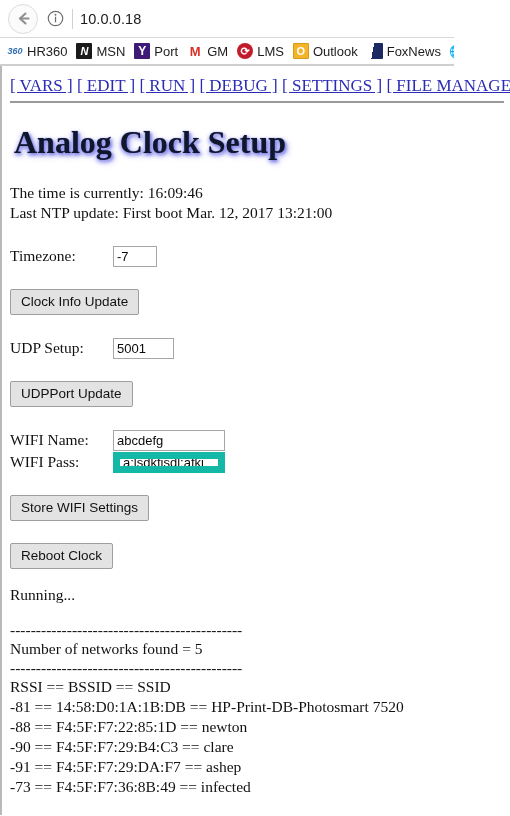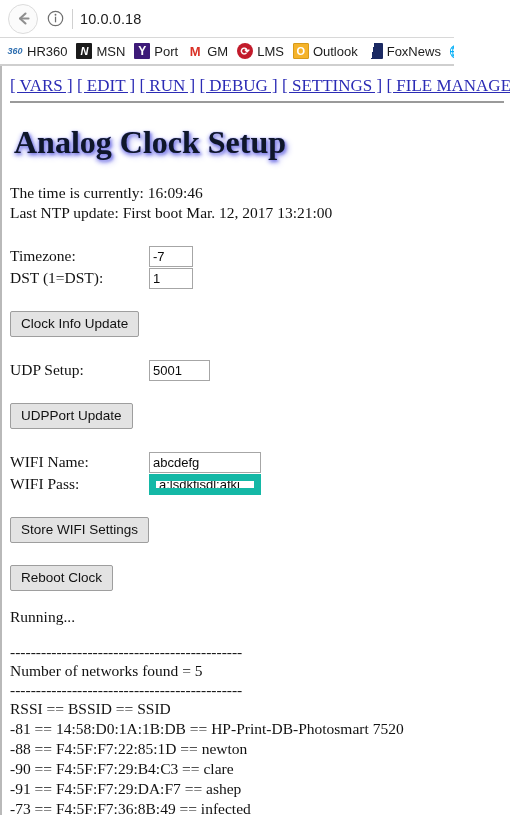--- a/index.html
+++ b/index.html
@@ -177,21 +177,20 @@
     white-space: pre;
   }
 
   #time-block { margin-top: 22px; }
 
   
   .field-row {
     display: flex;
     align-items: center;
     height: 22px;
-    gap: 36px;
   }
   .field-label {
     font-family: "Liberation Serif", serif;
     font-size: 15.5px;
     color: #111111;
     width: 103px;
     flex: 0 0 auto;
     white-space: nowrap;
   }
   .text-input {
@@ -330,24 +329,20 @@
     <div class="body-text">Last NTP update: First boot Mar. 12, 2017 13:21:00</div>
   </div>
 
   <div class="gap-22"></div>
 
   <div class="field-row">
     <span class="field-label">Timezone:</span>
     <input class="text-input input-tz" type="text" value="-7" style="">
   </div>
 
-  <div class="field-row">
-    <span class="field-label">DST (1=DST):</span>
-    <input class="text-input input-dst" type="text" value="1" style="">
-  </div>
 
   <div class="gap-22"></div>
 
   <button class="form-button">Clock Info Update</button>
 
   <div class="gap-22"></div>
 
   <div class="field-row">
     <span class="field-label">UDP Setup:</span>
     <input class="text-input input-udp" type="text" value="5001" style="">

